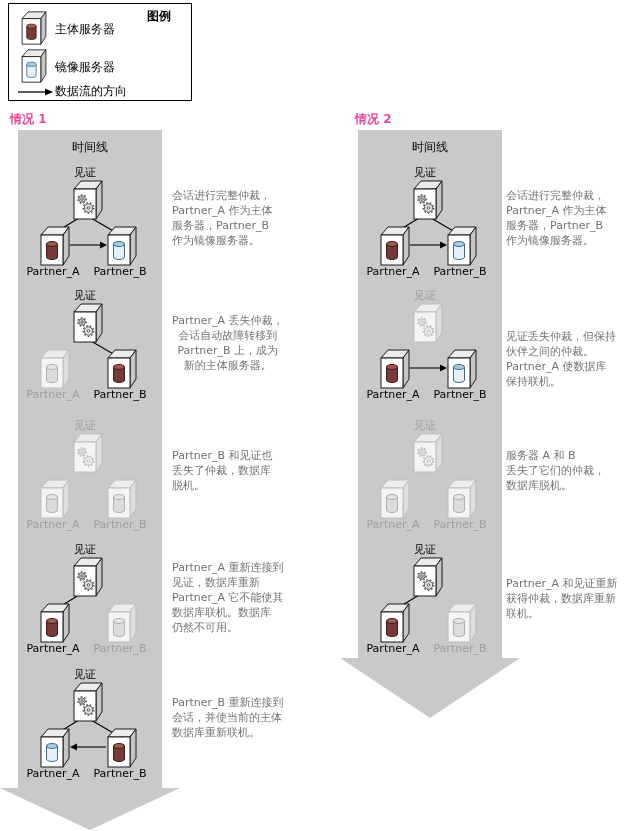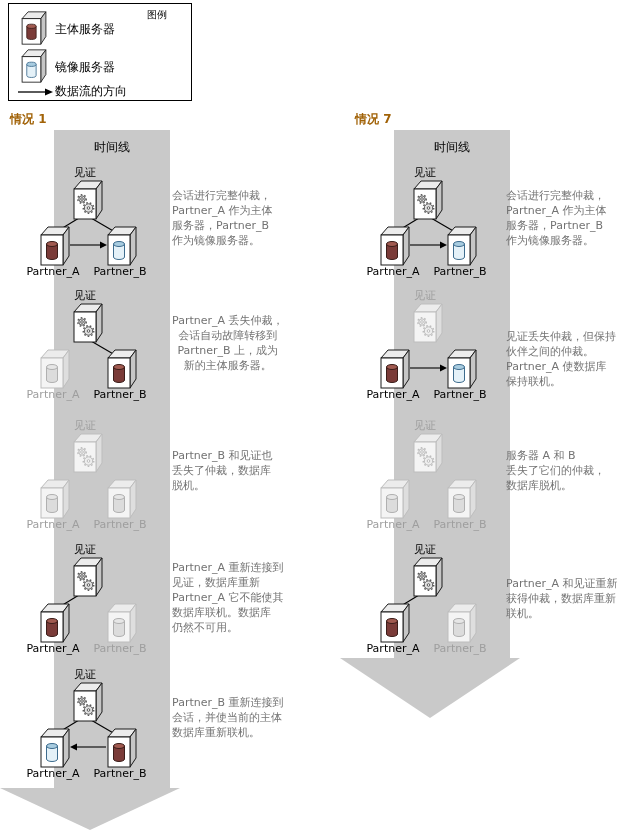--- a/index.html
+++ b/index.html
@@ -1,27 +1,27 @@
 <!DOCTYPE html>
 <html><head>
 <meta charset="utf-8">
 <style>
   * { margin:0; padding:0; box-sizing:border-box; }
   body { font-family:"DejaVu Sans","Liberation Sans",sans-serif; background:#fff; }
   #canvas { position:relative; width:625px; height:831px; background:#fff; overflow:hidden; }
 
   .legend { position:absolute; left:8px; top:3px; width:184px; height:98px;
             border:1px solid #000; background:#fff; }
-  .legend-title { position:absolute; left:138px; top:4px; font-size:10px; font-weight:normal; }
+  .legend-title { position:absolute; left:138px; top:4px; font-size:12px; font-weight:bold; }
   .legend-icon { position:absolute; width:26px; height:34px; }
   .legend-label { position:absolute; font-size:12px; color:#000; }
 
-  .scenario-title { position:absolute; font-size:12px; font-weight:bold; color:#a16207; }
-
-  .band { position:absolute; width:116px; background:#c9c9c9;margin-left:36px; }
+  .scenario-title { position:absolute; font-size:12px; font-weight:bold; color:#ec4899; }
+
+  .band { position:absolute; width:144px; background:#c9c9c9; }
   .band-label { text-align:center; padding-top:9px; font-size:12px; color:#000; }
   .band-arrowhead { position:absolute; width:0; height:0; border-style:solid;
                     border-color:#c9c9c9 transparent transparent transparent; }
 
   .stage { position:absolute; width:144px; height:116px; }
   .stage svg { position:absolute; left:0; top:13px; }
   .wlabel { position:absolute; left:0; top:0; width:134px; text-align:center;
             font-size:11px; color:#000; }
   .wlabel.off { color:#9e9e9e; }
   .plabel { position:absolute; top:100px; width:70px; text-align:center;
@@ -58,21 +58,21 @@
       </svg>
     <span class="legend-label" style="left:46px;top:55px">镜像服务器</span>
     <svg style="position:absolute;left:8px;top:82px;width:38px;height:12px">
       <line x1="1" y1="6" x2="28" y2="6" stroke="#000" stroke-width="1.3"></line>
       <polygon points="28,2.5 28,9.5 36,6" fill="#000"></polygon>
     </svg>
     <span class="legend-label" style="left:46px;top:79px">数据流的方向</span>
   </div>
 
   <div class="scenario-title" style="left:10px;top:111px">情况 1</div>
-  <div class="scenario-title" style="left:355px;top:111px">情况 7</div>
+  <div class="scenario-title" style="left:355px;top:111px">情况 2</div>
 
   <div class="band" style="left: 18px; top: 130px; height: 658px; background: rgb(201, 201, 201);">
     <div class="band-label">时间线</div>
   </div>
   <div class="band-arrowhead" style="left: 0px; top: 788px; border-width: 42px 90px 0px; border-top-color: rgb(201, 201, 201);"></div>
 
   <div class="band" style="left: 358px; top: 130px; height: 528px; background: rgb(201, 201, 201);">
     <div class="band-label">时间线</div>
   </div>
   <div class="band-arrowhead" style="left: 340px; top: 658px; border-width: 60px 90px 0px; border-top-color: rgb(201, 201, 201);"></div>

